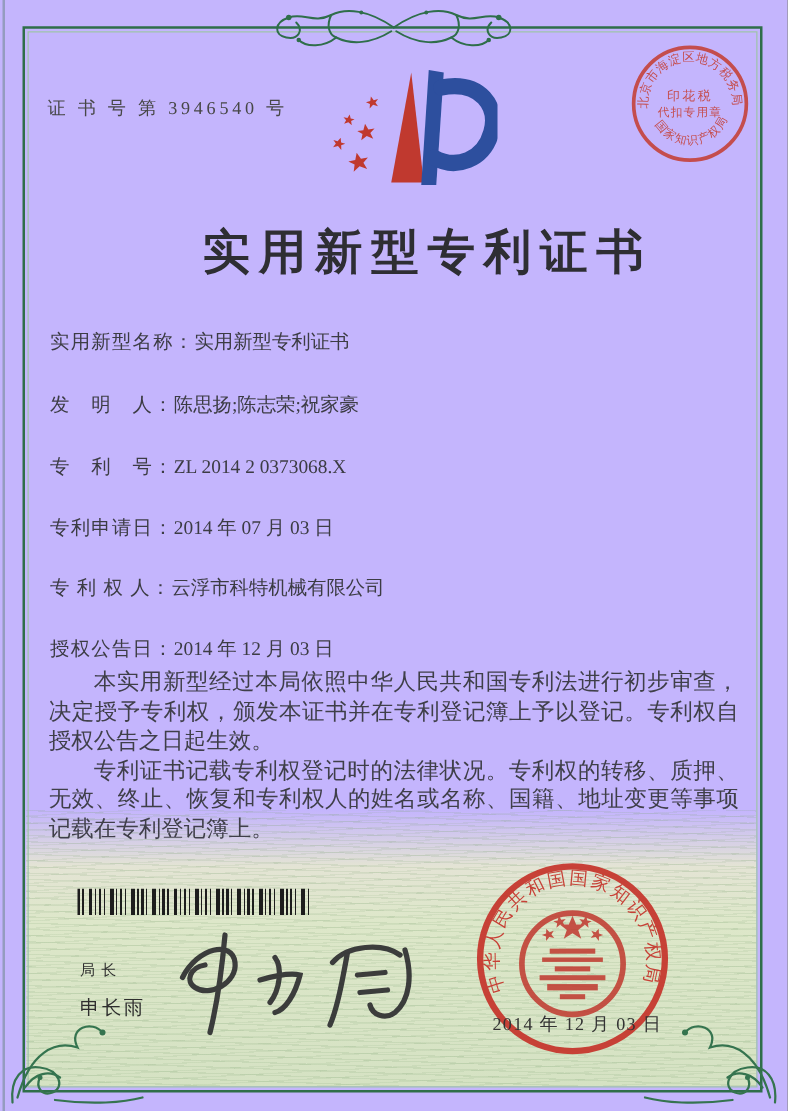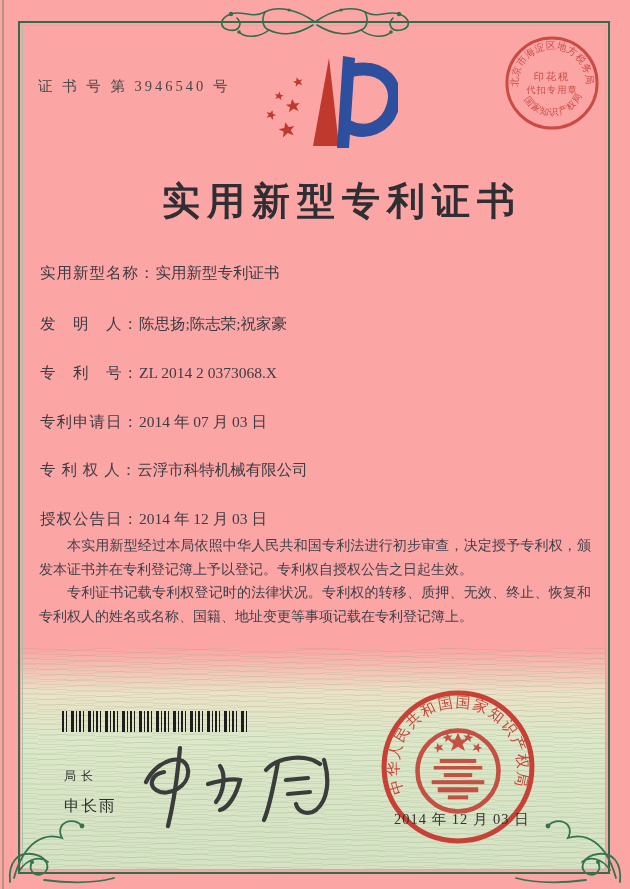--- a/index.html
+++ b/index.html
@@ -1,18 +1,18 @@
 <!DOCTYPE html>
 <html><head>
 <meta charset="utf-8">
 <style>
   html,body{margin:0;padding:0;background:#888;}
   .photo{
     position:relative;width:630px;height:889px;overflow:hidden;
-    background:#fca5a5;
+    background:#c4b5fd;
     font-family:"Liberation Serif","DejaVu Serif",serif;
     color:#3a3a40;
   }
   .edge-line{position:absolute;left:2px;top:0;bottom:0;width:2px;background:rgba(60,110,75,.35);}
   
   .frame{
     position:absolute;left:18px;top:21px;width:588px;height:849px;
     border:2px solid #2f6e4a;pointer-events:none;z-index:4;
   }
   .frame::after{
@@ -31,21 +31,21 @@
   .logo{position:absolute;left:243px;top:52px;width:155px;height:112px;z-index:3;}
   .title{
     position:absolute;left:0;top:176px;width:100%;text-align:center;z-index:3;
     font-size:38px;font-weight:600;letter-spacing:7px;color:#2e2e33;padding-left:27px;
   }
   .fields{position:absolute;left:40px;top:0;z-index:3;}
   .field-row{position:absolute;left:0;width:540px;white-space:nowrap;font-size:15.5px;color:#3c3c44;}
   .field-row .lab{letter-spacing:1px;}
   .paras{
     position:absolute;left:39px;top:534px;width:552px;z-index:3;
-    font-size:14px;line-height:23.6px;text-align:justify;color:#3f3f49;
+    font-size:18px;line-height:23.6px;text-align:justify;color:#3f3f49;
   }
   .paras p{margin:0;text-indent:2em;}
   .barcode{
     position:absolute;left:62px;top:711px;width:186px;height:21px;z-index:3;
     background:repeating-linear-gradient(90deg,
       #1d1d1d 0 2px, transparent 2px 4px,
       #1d1d1d 4px 5px, transparent 5px 9px,
       #1d1d1d 9px 12px, transparent 12px 14px,
       #1d1d1d 14px 15px, transparent 15px 17px);
   }

